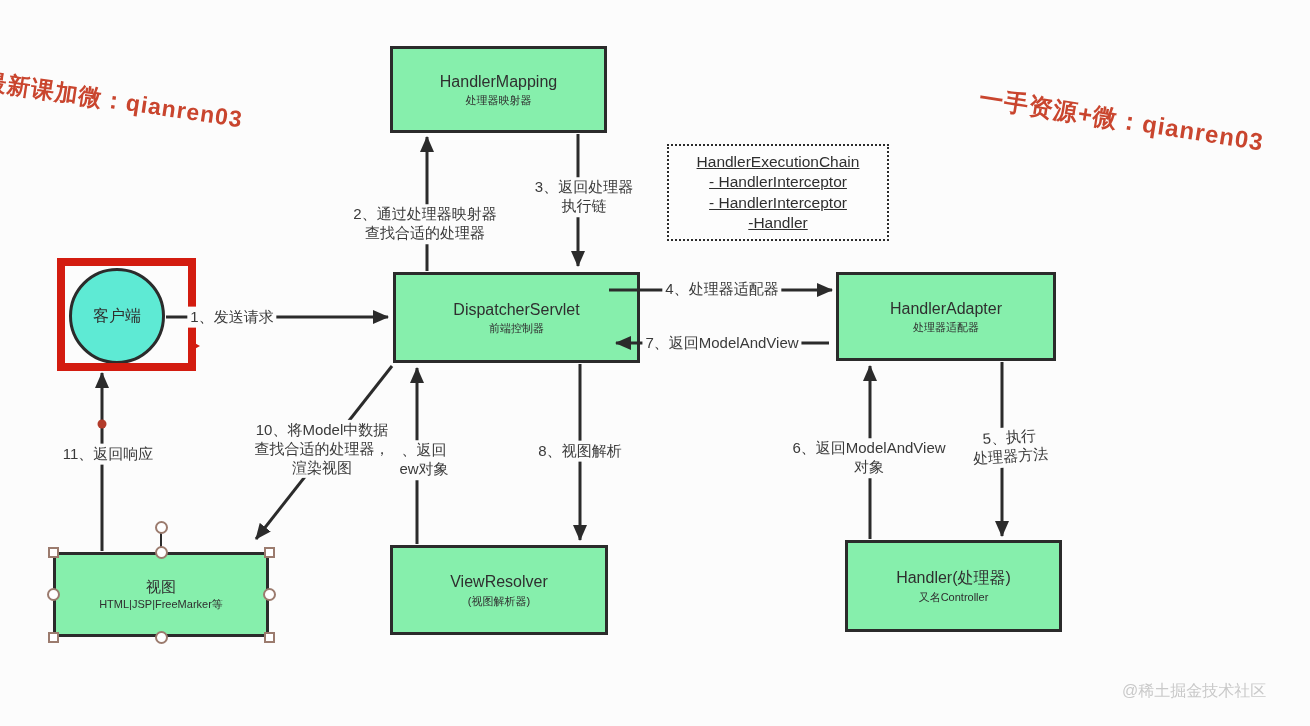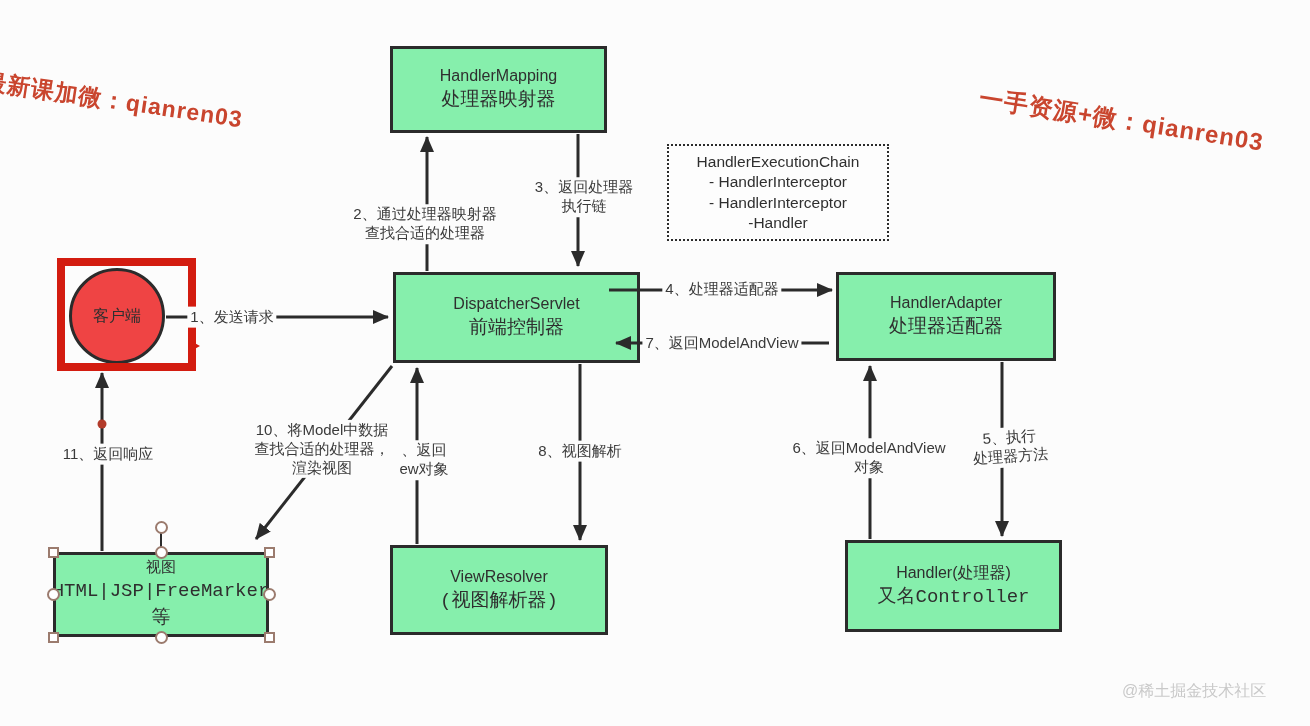--- a/index.html
+++ b/index.html
@@ -9,30 +9,30 @@
     font-family:"Liberation Sans","DejaVu Sans",sans-serif;
     color:#2f2f2f;
   }
   .node{
     position:absolute;box-sizing:border-box;
     border:3px solid #2b2b2b;background:#86efac;
     display:flex;flex-direction:column;align-items:center;justify-content:center;
     text-align:center;font-size:16px;line-height:1.45;color:#2f2f2f;
     z-index:2;
   }
-  .node .sub{font-size:19px;font-family:Liberation Mono, monospace;}
+  .node .sub{font-size:11px;}
   .chain{
     position:absolute;box-sizing:border-box;
     border:2px dotted #2b2b2b;background:#fdfdfd;
     display:flex;flex-direction:column;align-items:center;justify-content:center;
-    font-size:15.5px;line-height:1.3;z-index:2;text-align:right;
+    font-size:15.5px;line-height:1.3;z-index:2;text-align:right;text-decoration:underline;
   }
   .circle-node{
     position:absolute;box-sizing:border-box;border:3px solid #2b2b2b;border-radius:50%;
-    background:#ef4444;display:flex;align-items:center;justify-content:center;
+    background:#5eead4;display:flex;align-items:center;justify-content:center;
     font-size:16px;z-index:3;
   }
   .selbox{
     position:absolute;box-sizing:border-box;border:8px solid #d31c10;
     background:transparent;z-index:4;
   }
   svg.overlay{position:absolute;left:0;top:0;z-index:5;pointer-events:none;}
   .lbl{
     position:absolute;transform:translate(-50%,-50%);
     background:#fcfcfc;color:#3a3a3a;font-size:15px;line-height:1.25;

